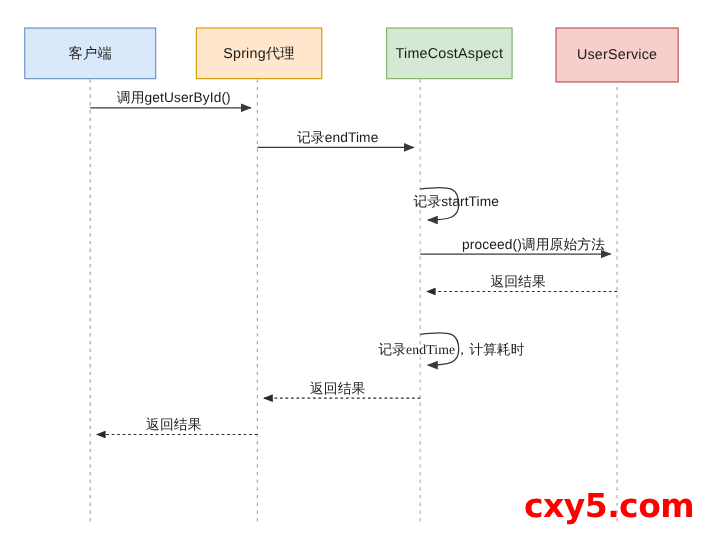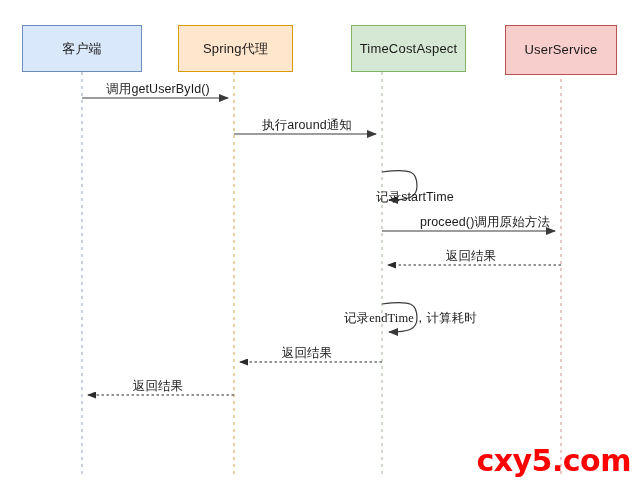--- a/index.html
+++ b/index.html
@@ -137,23 +137,23 @@
   </div>
   <div class="participant p-aspect">
     <span>TimeCostAspect</span>
   </div>
   <div class="participant p-service">
     <span>UserService</span>
   </div>
 
   <div class="msg-label center" style="left:158px; top:82px;">调用getUserById()</div>
 
-  <div class="msg-label center" style="left:307px; top:118px;">执行around通知</div>
+  <div class="msg-label center" style="left:307px; top:118px;">记录endTime</div>
 
-  <div class="msg-label" style="left:376px; top:190px;text-align:center;">记录startTime</div>
+  <div class="msg-label" style="left:376px; top:176px;text-align:center;">记录startTime</div>
 
   <div class="msg-label center" style="left:471px; top:215px;padding-left:28px;">proceed()调用原始方法</div>
 
   <div class="msg-label center" style="left:471px; top:249px;">返回结果</div>
 
   <div class="msg-label" style="left:344px; top:311px;font-family:Liberation Serif, serif;">记录endTime，计算耗时</div>
 
   <div class="msg-label center" style="left:307px; top:346px;">返回结果</div>
 
   <div class="msg-label center" style="left:158px; top:379px;">返回结果</div>

